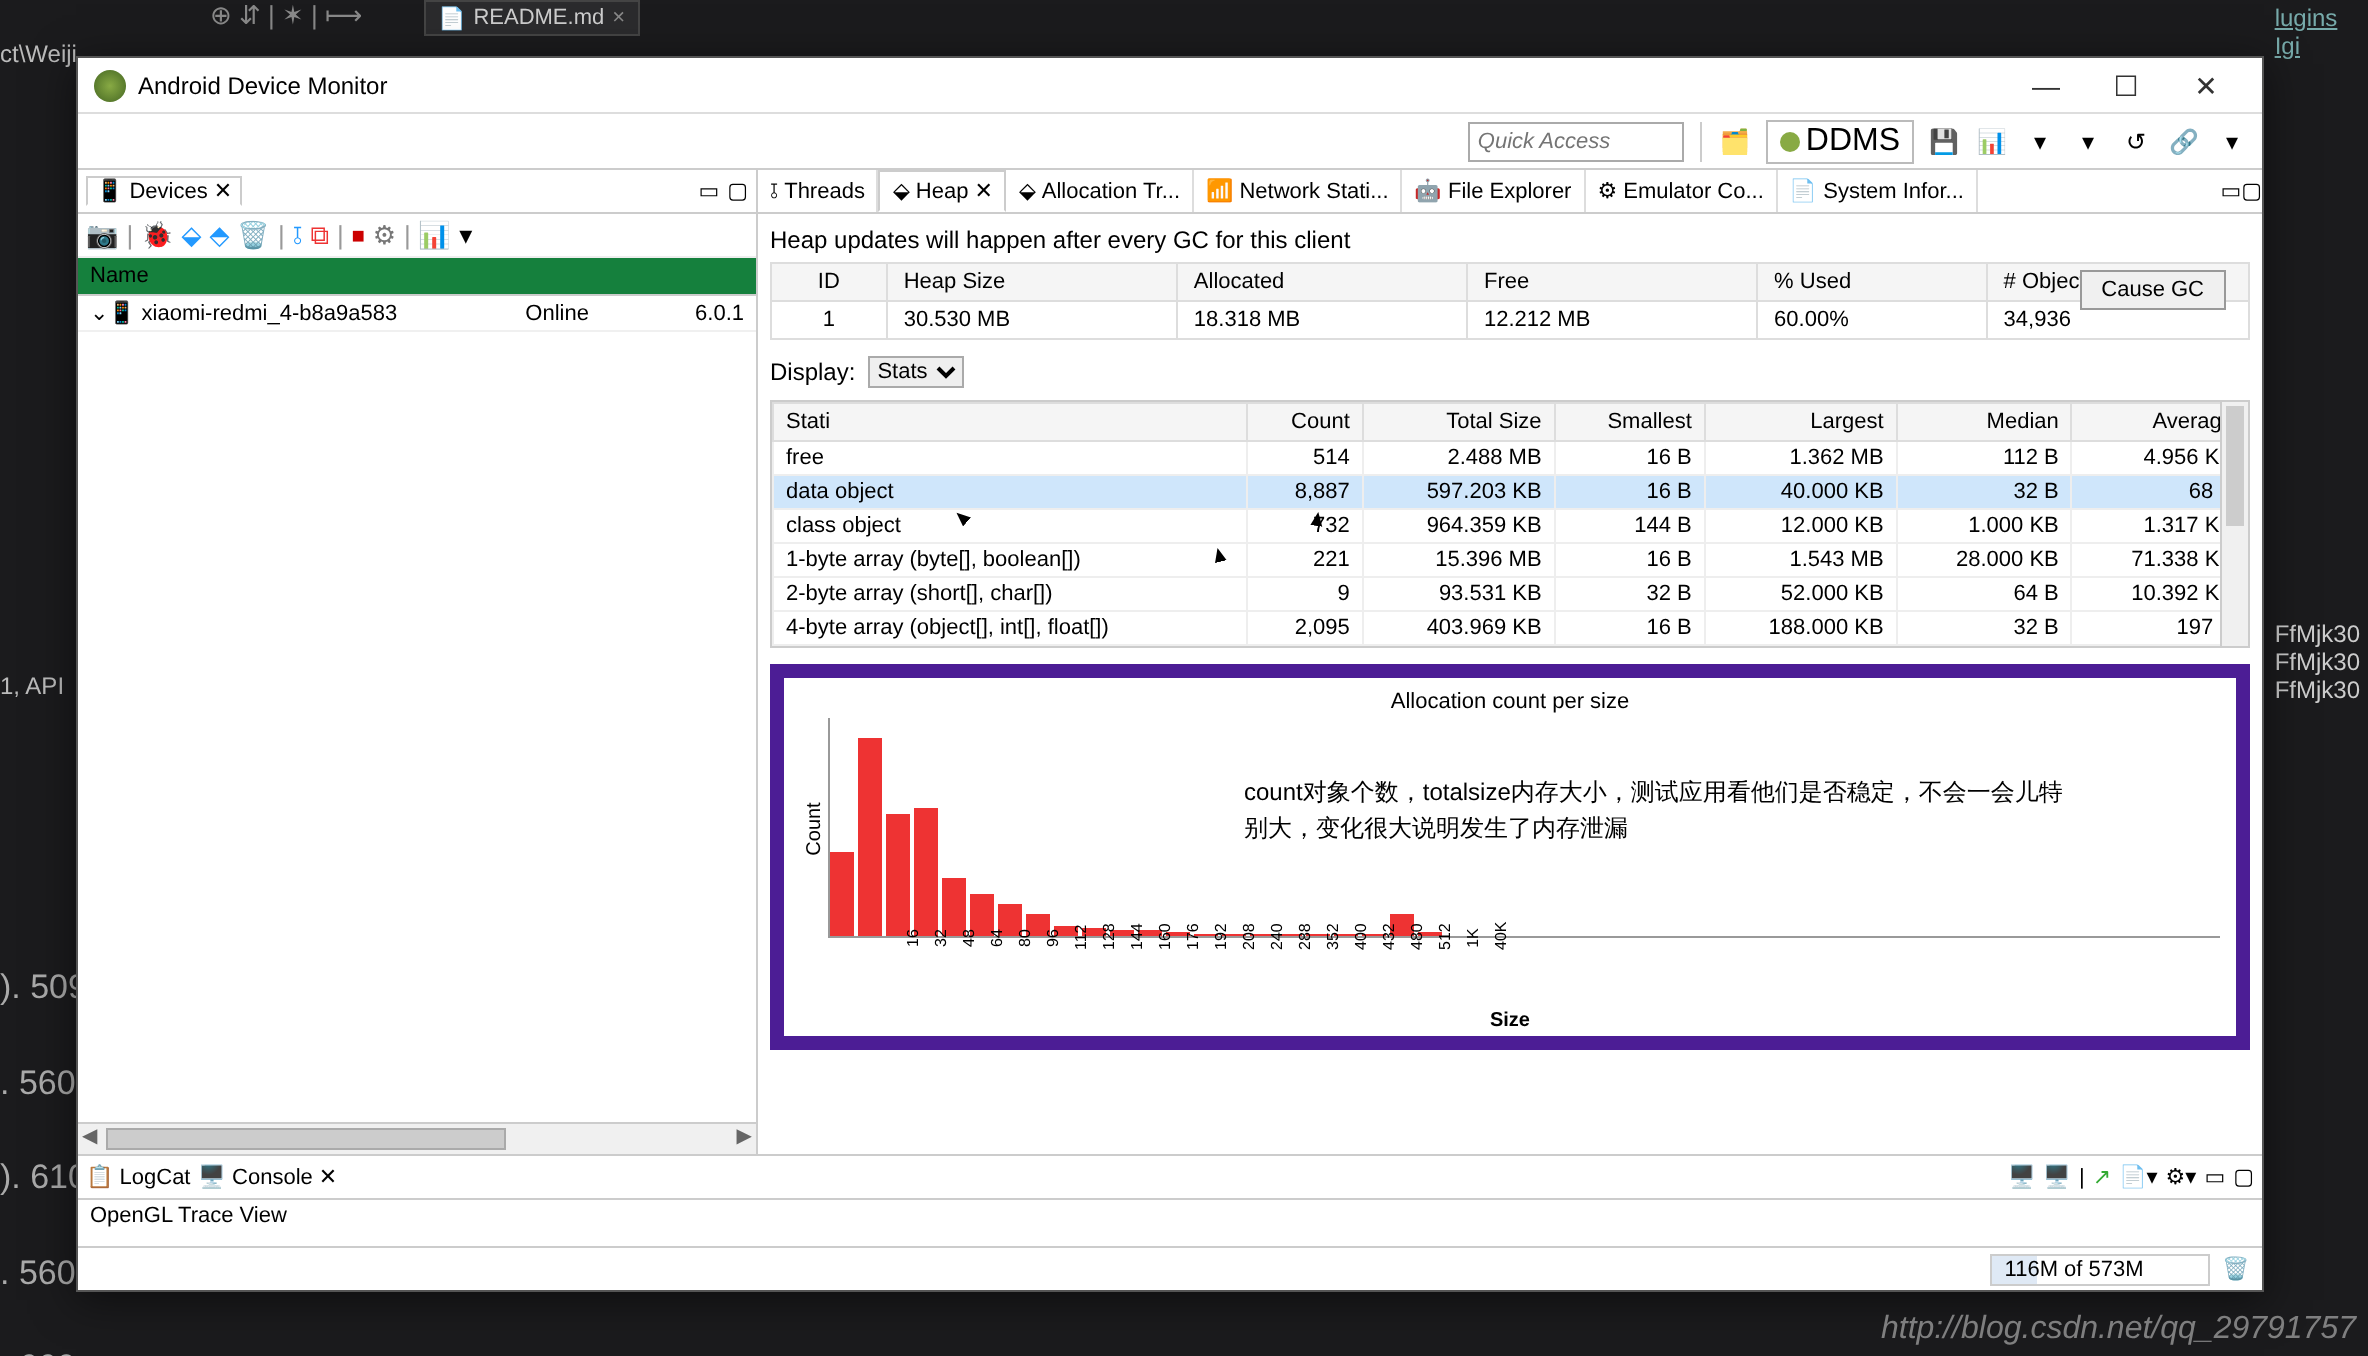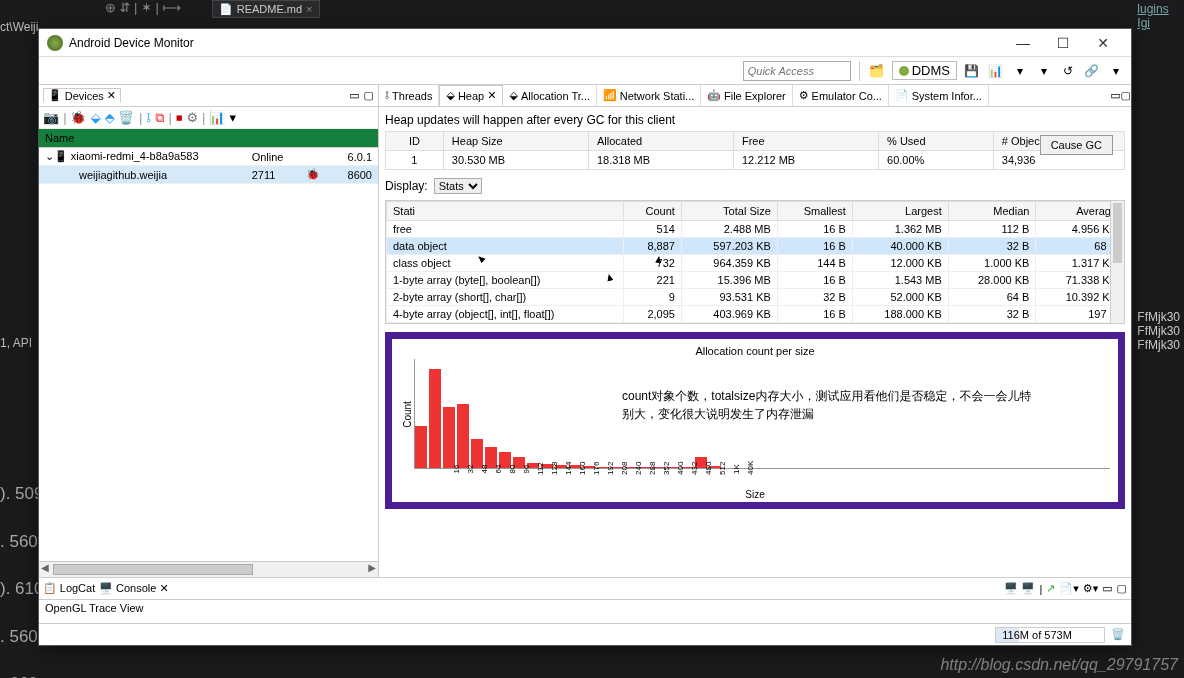--- a/index.html
+++ b/index.html
@@ -16,21 +16,21 @@
 .window { position: absolute; left: 38px; top: 28px; width: 1094px; height: 618px; background: #fff; border: 1px solid #555; box-shadow: 0 4px 20px rgba(0,0,0,.5); color: #000; display: flex; flex-direction: column; }
 .titlebar { height: 28px; display: flex; align-items: center; padding: 0 8px; font-size: 12px; border-bottom: 1px solid #ddd; }
 .titlebar .icon { width: 16px; height: 16px; background: radial-gradient(circle,#8a4,#462); border-radius: 50%; margin-right: 6px; }
 .titlebar .spacer { flex: 1; }
 .titlebar .ctrl { width: 40px; text-align: center; font-size: 14px; color: #333; cursor: pointer; }
 .menubar { height: 22px; display: flex; align-items: center; gap: 14px; padding: 0 8px; font-size: 12px; }
 .menubar span u { text-decoration: underline; }
 .toolbar-row { height: 28px; display: flex; align-items: center; justify-content: flex-end; gap: 6px; border-bottom: 1px solid #ccc; padding: 0 6px; }
 .qaccess { width: 108px; height: 20px; border: 1px solid #aaa; font-size: 11px; color: #888; padding: 2px 4px; font-style: italic; }
 .tb-btn { width: 18px; height: 18px; display: inline-flex; align-items: center; justify-content: center; font-size: 12px; }
-.ddms { border: 1px solid #bbb; padding: 1px 6px; display: flex; align-items: center; gap: 3px; font-size: 13px; }
+.ddms { border: 1px solid #bbb; padding: 1px 6px; display: flex; align-items: center; gap: 3px; font-size: 16px; }
 .ddms .dot { width: 10px; height: 10px; background: #8a4; border-radius: 50%; }
 .tb-sep { width:1px; height:20px; background:#ccc; margin:0 2px;}
 
 .main { flex:1; display:flex; overflow:hidden; }
 .left-pane { width: 340px; border-right: 1px solid #ccc; display:flex; flex-direction:column; }
 .pane-tabbar { height: 22px; display:flex; align-items:center; border-bottom:1px solid #ccc; padding:0 4px; gap:4px; font-size:11px; }
 .pane-tabbar .tab { display:flex; align-items:center; gap:3px; padding:0 4px; border:1px solid transparent; white-space:nowrap;}
 .pane-tabbar .tab.active { background:#fff; border:1px solid #ccc; border-bottom:1px solid #fff; }
 .pane-tabbar .sp { flex:1; }
 .dev-toolbar { height:22px; display:flex; align-items:center; gap:4px; padding:0 4px; border-bottom:1px solid #eee; }
@@ -71,21 +71,21 @@
 .chart-box { margin-top:8px; border:7px solid #4c1d95; padding:6px 8px 2px 8px; position:relative;}
 .chart-title { text-align:center; font-size:11px; margin-bottom:2px;}
 .chart { display:flex; height:110px; }
 .y-lab { width:14px; display:flex; align-items:center; justify-content:center; }
 .y-lab span { transform:rotate(-90deg); font-size:10px;}
 .y-ticks { width:36px; font-size:9px; text-align:right; display:flex; flex-direction:column; justify-content:space-between; padding:0 3px 14px 0;}
 .bars { flex:1; display:flex; align-items:flex-end; gap:2px; border-left:1px solid #999; border-bottom:1px solid #999; position:relative; padding-bottom:0;}
 .bars .bar { width:12px; background:#e33; }
 .x-ticks { display:flex; gap:2px; padding-left:52px; font-size:8px; }
 .x-ticks span { width:12px; text-align:center; transform:rotate(-90deg) translateX(-6px); transform-origin:top left; height:14px;}
-.x-lab { text-align:center; font-size:10px; margin-top:6px;}
+.x-lab { text-align:center; font-size:10px; margin-top:22px;font-weight:bold;}
 
 .annot { position:absolute; font-size:12px; color:#000; pointer-events:none; line-height:1.5; }
 .arrow { position:absolute; pointer-events:none; }
 
 .bottom-pane { height:46px; border-top:1px solid #ccc; display:flex; flex-direction:column;}
 .bottom-tabs { height:22px; display:flex; align-items:center; border-bottom:1px solid #ccc; font-size:11px; padding:0 4px; gap:4px;}
 .bottom-tabs .sp{flex:1;}
 .bottom-body { flex:1; padding:2px 6px; font-size:11px;}
 
 .statusbar { height:22px; border-top:1px solid #ccc; display:flex; align-items:center; justify-content:flex-end; padding:0 6px; font-size:11px; gap:6px;}
@@ -177,26 +177,20 @@
               <th>Name</th>
               <th></th>
               <th></th>
               <th></th>
             </tr>
         <tr>
           <td><span class="twisty">⌄</span>📱 <span>xiaomi-redmi_4-b8a9a583</span></td>
           <td>Online</td>
               <td></td>
               <td style="text-align:right">6.0.1</td>
-        </tr>
-        <tr class="sel">
-          <td style="padding-left:40px"><span>weijiagithub.weijia</span></td>
-          <td>2711</td>
-              <td style="color:#3a3">🐞</td>
-              <td style="text-align:right">8600</td>
         </tr>
       </tbody>
         </table>
       <div style="flex:1"></div>
       <div class="scroll-x">
           <div class="thumb"></div>
         </div>
     </div>
 
     <div class="right-pane">

